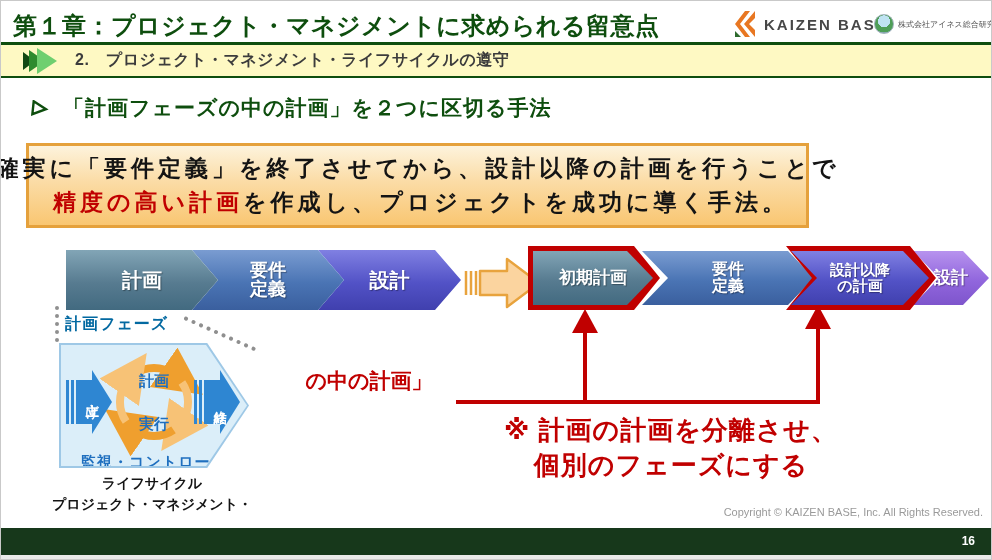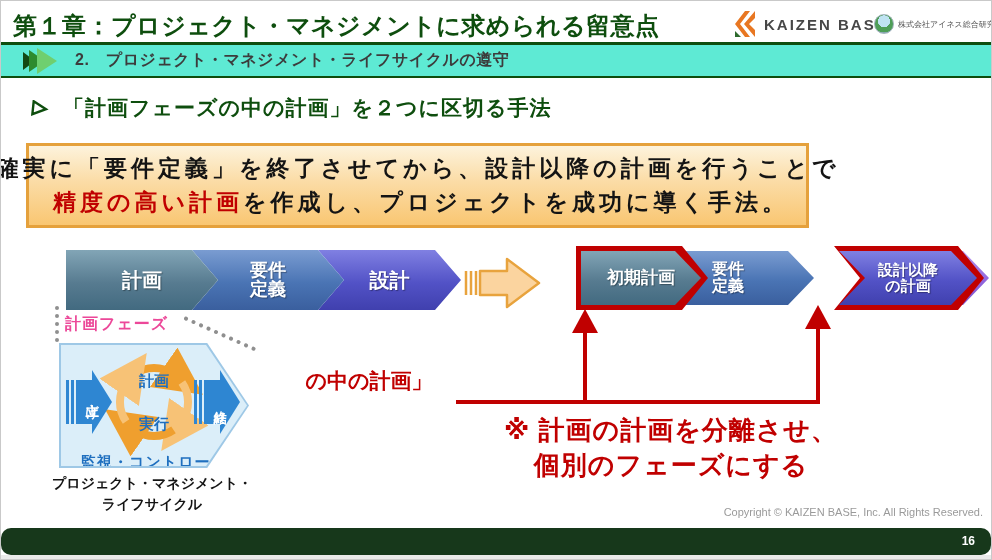--- a/index.html
+++ b/index.html
@@ -10,21 +10,21 @@
   
   .chapter-title{position:absolute;left:12px;top:9px;font-size:24px;font-weight:bold;color:#0e4e0e;letter-spacing:.5px;white-space:nowrap;}
   .title-rule{position:absolute;left:0;top:41px;width:100%;height:3px;background:#0e4e0e;}
   .kaizen-logo{position:absolute;left:733px;top:10px;display:flex;align-items:center;gap:6px;}
   .kaizen-logo .wordmark{font-size:15px;font-weight:bold;color:#474747;letter-spacing:2px;}
   .ines-logo{position:absolute;left:873px;top:13px;display:flex;align-items:center;gap:4px;}
   .ines-logo .wordmark{font-size:8px;color:#565656;white-space:nowrap;}
   .ines-mark{width:20px;height:20px;border-radius:50%;background:radial-gradient(circle at 50% 35%,#bfe3f2 0 40%,#4e9e57 41% 75%,#8aa7b5 76%);border:1px solid #9fb2ba;}
 
   
-  .section-bar{position:absolute;left:0;top:44px;width:100%;height:33px;background:#5eead4;border-bottom:2px solid #0e4e0e;display:flex;align-items:center;}
+  .section-bar{position:absolute;left:0;top:44px;width:100%;height:33px;background:#fef9c3;border-bottom:2px solid #0e4e0e;display:flex;align-items:center;}
   .section-bar .tri-icon{margin-left:20px;}
   .section-label{margin-left:14px;font-size:16px;font-weight:bold;color:#3c3c3c;letter-spacing:.5px;}
 
   
   .main-heading{position:absolute;left:30px;top:93px;display:flex;align-items:center;gap:14px;color:#0e4e0e;font-size:21px;font-weight:bold;letter-spacing:1px;}
 
   
   .highlight-box{position:absolute;left:25px;top:142px;width:783px;height:85px;border:3px solid #e5a13c;
     background:linear-gradient(180deg,#fdf3dc 0%,#fbdCA6 45%,#f9c672 100%);
     display:flex;flex-direction:column;justify-content:center;align-items:center;gap:3px;}
@@ -32,45 +32,45 @@
   .highlight-box .red{color:#c00000;margin-left:7px;}
 
   
   .chev{position:absolute;display:flex;flex-direction:column;justify-content:center;align-items:center;color:#fff;font-weight:bold;text-shadow:1px 1px 1px rgba(0,0,0,.35);line-height:1.05;}
   .cp-first{clip-path:polygon(0 0,calc(100% - 26px) 0,100% 50%,calc(100% - 26px) 100%,0 100%);}
   .cp-mid{clip-path:polygon(0 0,calc(100% - 26px) 0,100% 50%,calc(100% - 26px) 100%,0 100%,26px 50%);}
   .fill-teal{background:linear-gradient(180deg,#82a5b6 0%,#577b90 55%,#426a80 100%);}
   .fill-blue{background:linear-gradient(180deg,#7a9cd1 0%,#4a74b4 55%,#3a5f9e 100%);}
   .fill-indigo{background:linear-gradient(180deg,#8080e2 0%,#5252c6 55%,#4040ae 100%);}
   .fill-purple{background:linear-gradient(180deg,#b793ee 0%,#9166dd 55%,#7e55cc 100%);}
-  .pent{position:absolute;background:#c00000;margin-left:48px;}
+  .pent{position:absolute;background:#c00000;}
   .pent .pent-in{position:absolute;left:5px;top:5px;right:7px;bottom:5px;display:flex;flex-direction:column;justify-content:center;align-items:center;color:#fff;font-weight:bold;text-shadow:1px 1px 1px rgba(0,0,0,.35);line-height:1.1;}
 
   
-  .phase-label{position:absolute;left:64px;top:313px;font-size:16px;font-weight:bold;color:#ec4899;letter-spacing:1px;}
+  .phase-label{position:absolute;left:64px;top:313px;font-size:16px;font-weight:bold;color:#0369a1;letter-spacing:1px;}
   .dot-v{position:absolute;left:54px;top:305px;height:36px;border-left:4px dotted #8f8f8f;}
   .dot-d{position:absolute;left:184px;top:315px;width:78px;border-top:4px dotted #8f8f8f;transform:rotate(24deg);transform-origin:left top;}
   .pentagon-outer{position:absolute;left:58px;top:342px;width:190px;height:125px;background:#9ec8e6;
     clip-path:polygon(0 0,78% 0,100% 50%,78% 100%,0 100%);}
   .pentagon-inner{position:absolute;left:2px;top:2px;width:186px;height:121px;background:#dbeef9;
     clip-path:polygon(0 0,78% 0,100% 50%,78% 100%,0 100%);}
   .cycle-svg{position:absolute;left:0;top:0;}
   .cyc-txt{position:absolute;left:0;width:100%;text-align:center;color:#1f6fbf;font-weight:bold;}
   .v-arrow{position:absolute;width:46px;height:68px;}
   .v-arrow span{position:absolute;left:56%;top:50%;transform:translate(-50%,-50%);writing-mode:vertical-rl;color:#fff;font-weight:bold;font-size:13px;letter-spacing:1px;}
   .diagram-caption{position:absolute;left:28px;top:472px;width:246px;text-align:center;font-size:14px;font-weight:bold;color:#141414;line-height:1.5;}
 
   
   .red-callout{position:absolute;left:270px;top:364px;width:196px;text-align:center;color:#c00000;font-size:21px;font-weight:bold;line-height:1.55;}
   .red-note{position:absolute;left:455px;top:412px;width:430px;text-align:center;color:#c00000;font-size:26px;font-weight:bold;line-height:1.35;letter-spacing:1px;}
   .connector-svg{position:absolute;left:0;top:0;pointer-events:none;}
 
   
   .copyright{position:absolute;right:8px;top:505px;font-size:11px;color:#9a9a9a;}
-  .footer-bar{position:absolute;left:0;top:527px;width:100%;height:27px;background:#17381b;border-radius:10px;}
+  .footer-bar{position:absolute;left:0;top:527px;width:100%;height:27px;background:#17381b;}
   .page-number{position:absolute;right:16px;top:0;line-height:27px;color:#fff;font-size:12px;font-weight:bold;}
   .bottom-strip{position:absolute;left:0;top:554px;width:100%;height:6px;background:#eaeaea;}
 </style>
 </head>
 <body>
 
 <div id="slide">
 
   <div class="chapter-title">第１章：プロジェクト・マネジメントに求められる留意点</div>
   <div class="title-rule"></div>
@@ -197,22 +197,22 @@
             <rect x="5" y="12" width="3" height="44"></rect>
             <polygon points="10,12 26,12 26,2 46,34 26,66 26,56 10,56"></polygon>
           </g>
         </svg>
         <span>終結</span>
       </div>
     </div>
   </div>
 
   <div class="diagram-caption">
+    <div>ライフサイクル</div>
     <div>プロジェクト・マネジメント・</div>
-    <div>ライフサイクル</div>
   </div>
 
   <div class="red-callout">
     <div>の中の計画」</div>
   </div>
 
   <div class="red-note">
     <div>※ 計画の計画を分離させ、</div>
     <div>個別のフェーズにする</div>
   </div>

